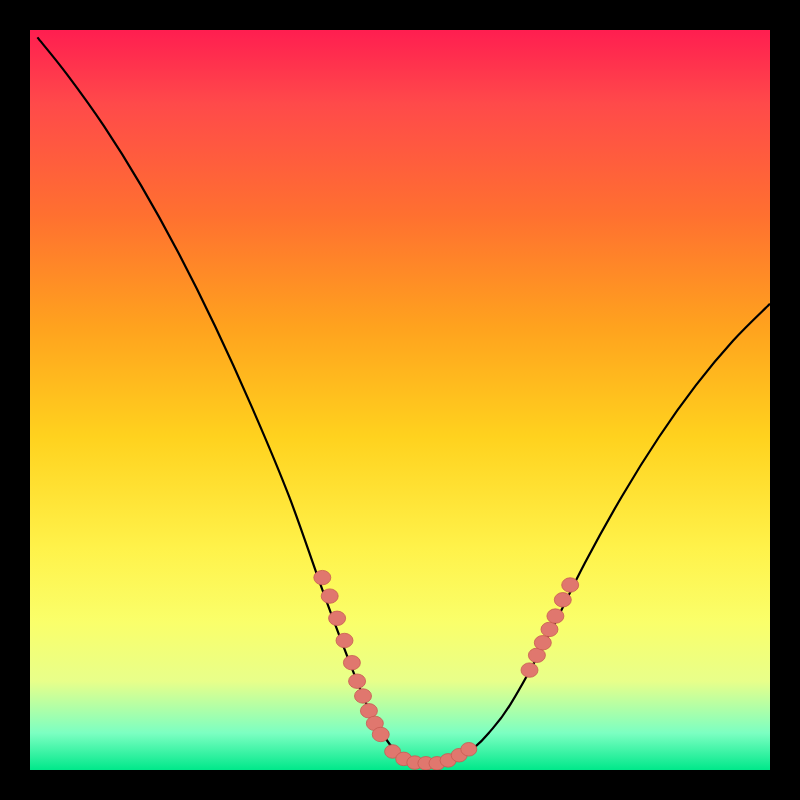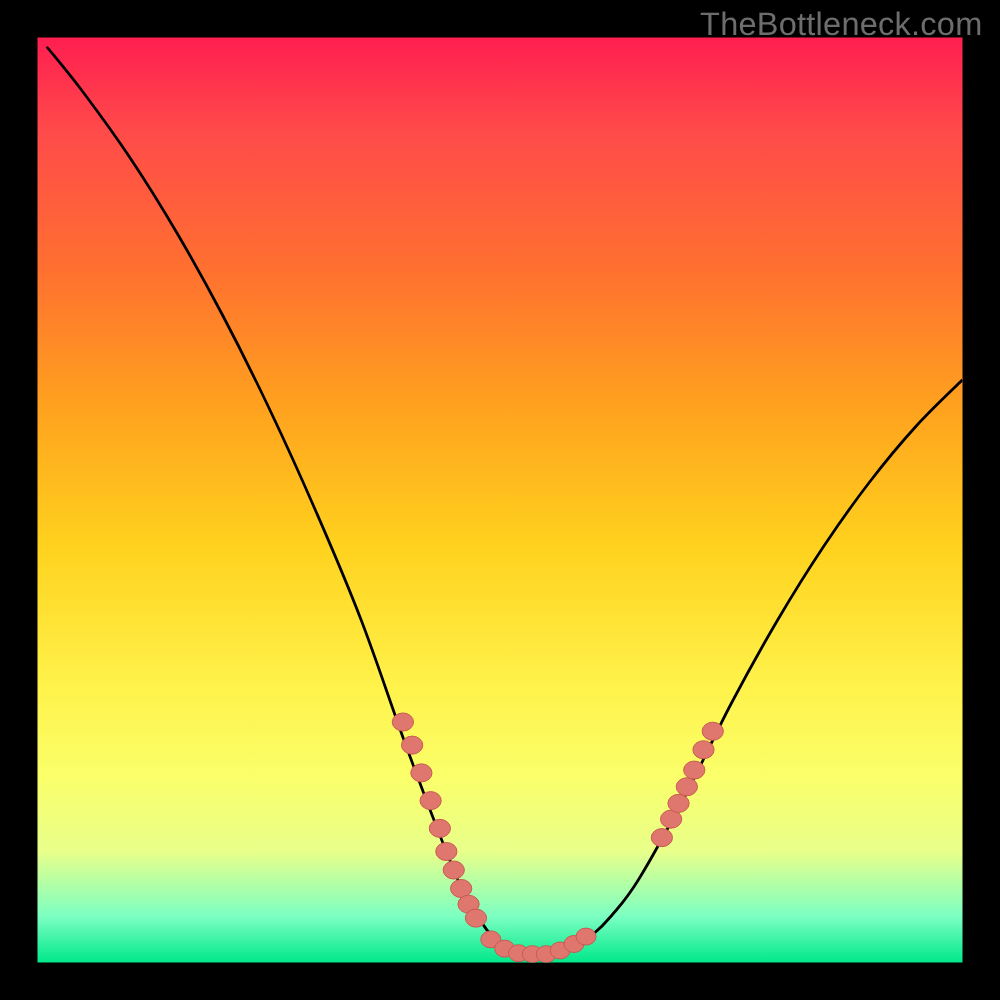--- a/index.html
+++ b/index.html
@@ -49,21 +49,20 @@
   svg.curve {
     position: absolute;
     left: 0;
     top: 0;
   }
 </style>
 </head>
 <body>
 
 <div class="frame">
-  <div class="watermark">TheBottleneck.com</div>
   <div class="plot">
     <svg class="curve" width="740" height="740" viewBox="0 0 740 740">
       <path id="curve-path" fill="none" stroke="#000" stroke-width="2.2" d="M 7.4,7.399999999999977 C 12.728000000000002,14.059999999999999 25.012,28.41600000000008 37,44.40000000000009 C 48.988,60.3840000000001 60.68,76.22000000000007 74,96.20000000000005 C 87.32,116.18000000000002 97.68,132.75599999999997 111,155.39999999999998 C 124.32,178.04399999999998 134.68,196.692 148,222 C 161.32,247.308 171.68,268.028 185,296 C 198.32,323.972 208.68,346.764 222,377.40000000000003 C 235.32,408.03600000000006 245.68,431.568 259,466.2 C 272.32,500.832 282.68,533.836 296,569.8 C 309.32,605.7639999999999 323.676,643.356 333,666 C 342.324,688.644 342.472,686.2760000000001 347.79999999999995,695.6 C 353.12799999999993,704.924 357.27199999999993,711.8059999999999 362.59999999999997,717.8 C 367.928,723.794 372.072,726.236 377.40000000000003,728.9 C 382.72800000000007,731.564 386.872,731.934 392.20000000000005,732.6 C 397.5280000000001,733.2660000000001 401.6720000000001,733.2660000000001 407.00000000000006,732.6 C 412.32800000000003,731.934 416.472,730.898 421.79999999999995,728.9 C 427.12799999999993,726.9019999999999 432.604,723.498 436.59999999999997,721.5 C 440.59599999999995,719.502 440.004,721.13 444,717.8 C 447.996,714.4699999999999 452.14,710.992 458.8,703 C 465.46000000000004,695.008 470.344,690.716 481,673.4 C 491.656,656.084 504.68,632.108 518,606.8 C 531.32,581.492 541.68,558.108 555,532.8 C 568.32,507.49199999999996 578.68,488.844 592,466.2 C 605.32,443.556 615.68,426.98 629,407 C 642.32,387.02 652.68,372.51599999999996 666,355.2 C 679.32,337.884 689.68,325.452 703,310.8 C 716.32,296.148 733.34,280.46000000000004 740,273.8"></path>
       <g id="beads">
           <ellipse cx="292.3" cy="547.6" rx="8.5" ry="7.225" fill="#e0776e" stroke="#c85a52" stroke-width="0.8"></ellipse>
           <ellipse cx="299.70000000000005" cy="566.1" rx="8.5" ry="7.225" fill="#e0776e" stroke="#c85a52" stroke-width="0.8"></ellipse>
           <ellipse cx="307.09999999999997" cy="588.3" rx="8.5" ry="7.225" fill="#e0776e" stroke="#c85a52" stroke-width="0.8"></ellipse>
           <ellipse cx="314.5" cy="610.5" rx="8.5" ry="7.225" fill="#e0776e" stroke="#c85a52" stroke-width="0.8"></ellipse>
           <ellipse cx="321.9" cy="632.7" rx="8.5" ry="7.225" fill="#e0776e" stroke="#c85a52" stroke-width="0.8"></ellipse>
           <ellipse cx="327.08" cy="651.2" rx="8.5" ry="7.225" fill="#e0776e" stroke="#c85a52" stroke-width="0.8"></ellipse>

